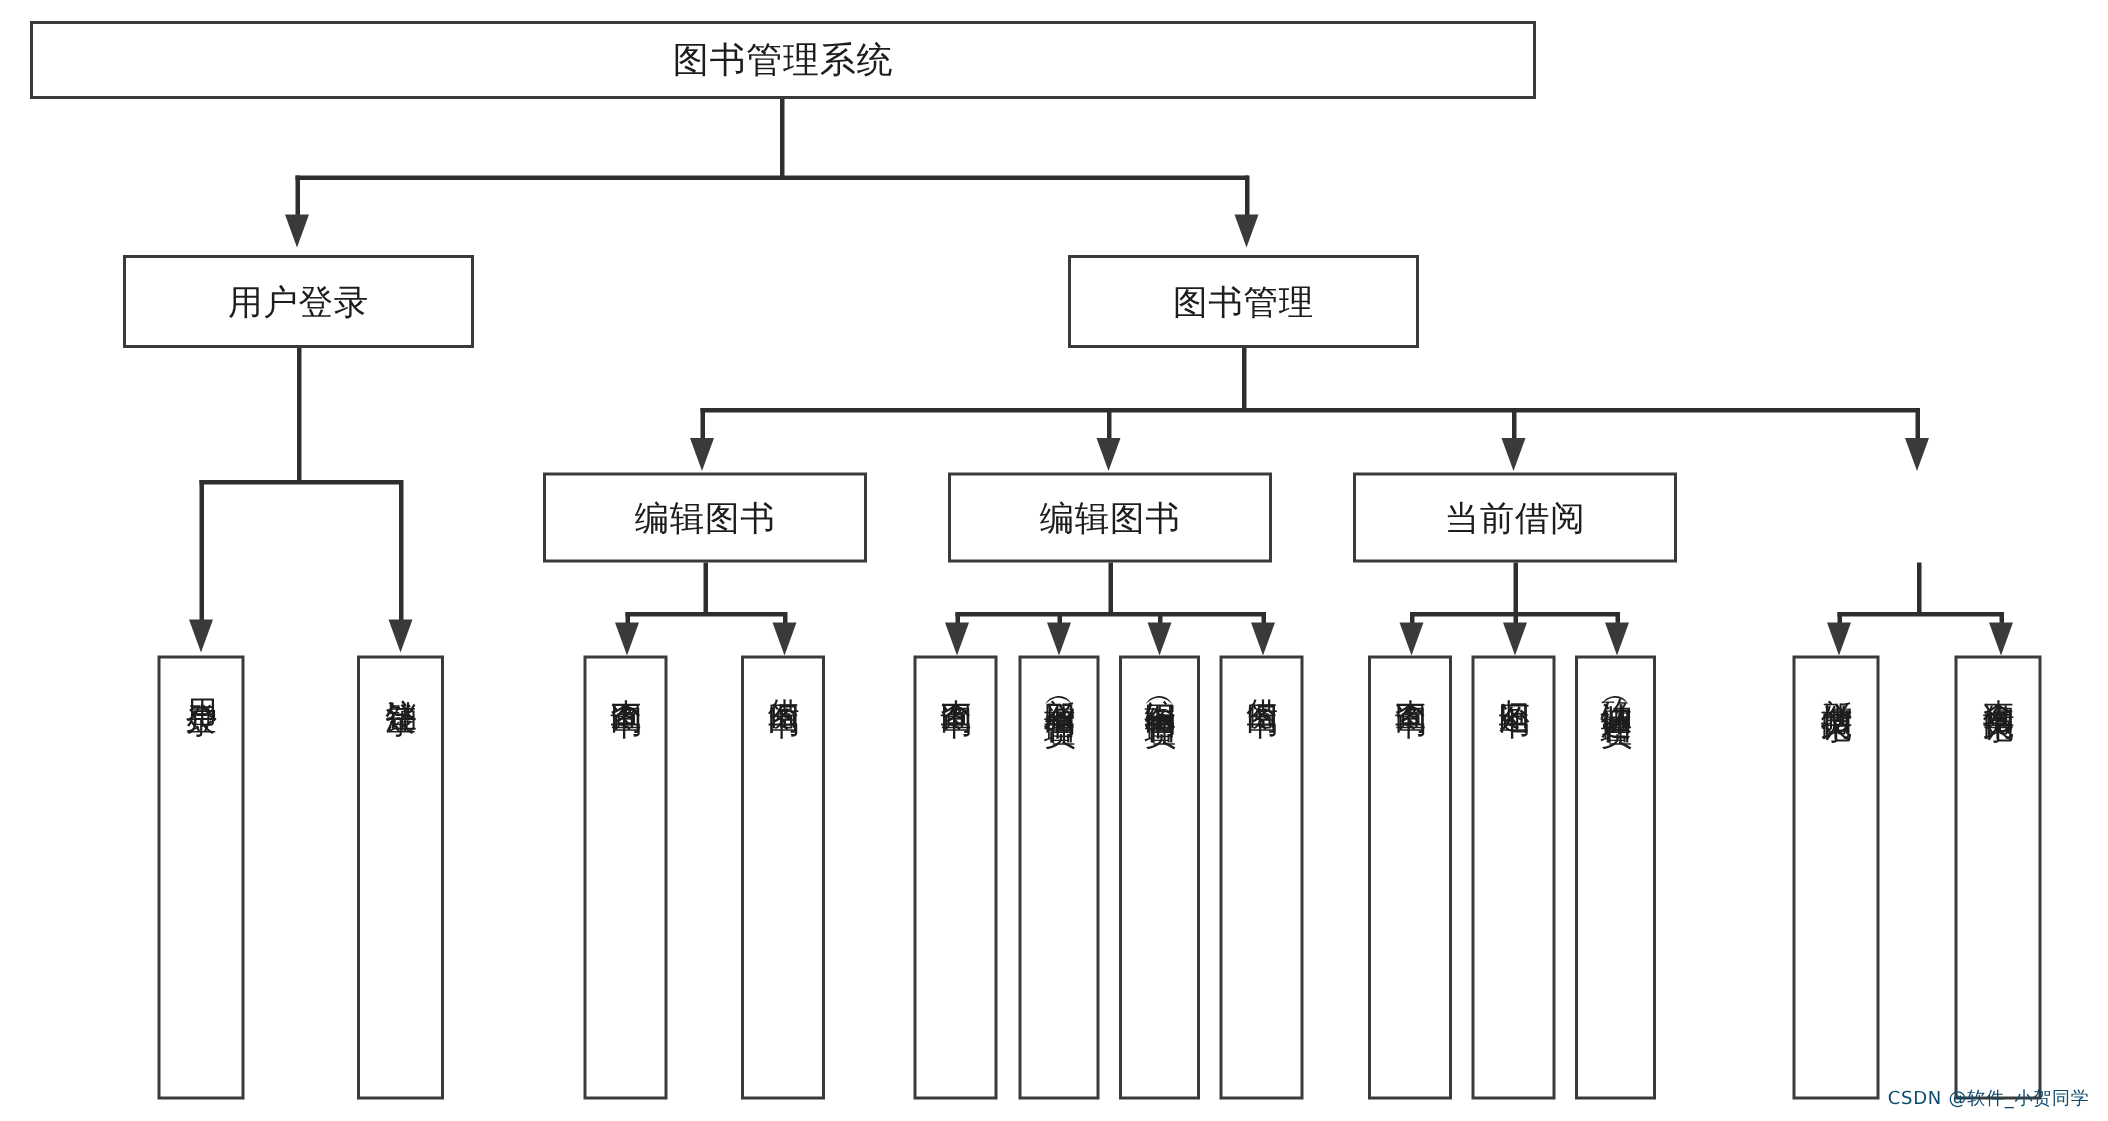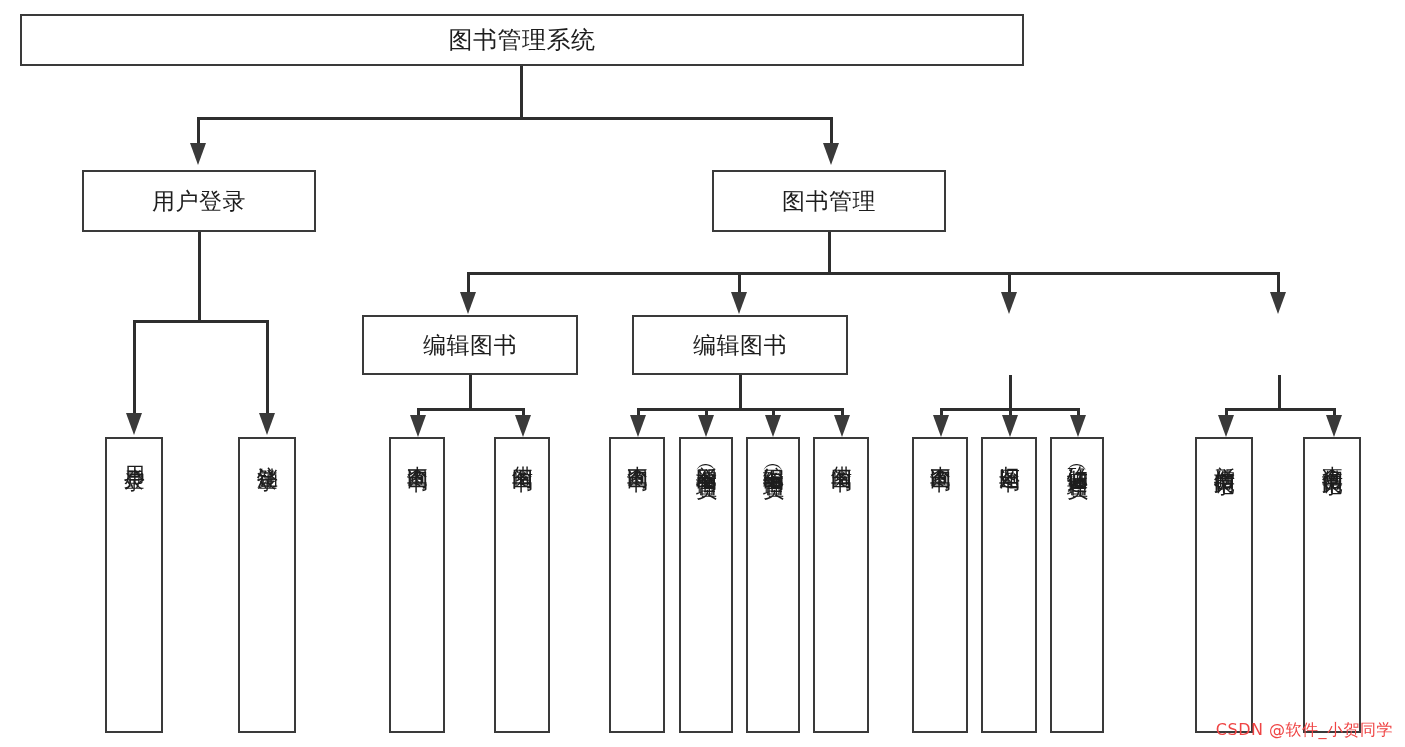--- a/index.html
+++ b/index.html
@@ -62,22 +62,22 @@
     height: 0;
     border-left: 8.5px solid transparent;
     border-right: 8.5px solid transparent;
     border-top: 22px solid #3a3a3a;
   }
   
   #watermark {
     position: absolute;
     right: 12px;
     bottom: 6px;
-    font-size: 16px;
-    color: #ef4444;
+    font-size: 12px;
+    color: #0c4a6e;
     white-space: nowrap;
     letter-spacing: 0.5px;
   }
 </style>
 </head>
 <body>
 
 <div id="diagram-root">
 
   <div class="node h root" style="left:20px; top:14px; width:1004px; height:52px;">
@@ -117,20 +117,23 @@
   <div class="arrow" style="left:1001px; top:292px;"></div>
   <div class="vline" style="left:1277px; top:272px; height:22px;"></div>
   <div class="arrow" style="left:1270px; top:292px;"></div>
 
   <div class="node h" style="left:362px; top:315px; width:216px; height:60px;">
     <span>编辑图书</span>
   </div>
   <div class="node h" style="left:632px; top:315px; width:216px; height:60px;">
     <span>编辑图书</span>
   </div>
+  <div class="node h" style="left:902px; top:315px; width:216px; height:60px;">
+    <span>当前借阅</span>
+  </div>
 
   <div class="vline" style="left:469px; top:375px; height:35px;"></div>
   <div class="hline" style="left:417px; top:408px; width:107px; height:2.5px;"></div>
   <div class="vline" style="left:417px; top:408px; height:12px;"></div>
   <div class="arrow" style="left:410px; top:415px;"></div>
   <div class="vline" style="left:522px; top:408px; height:12px;"></div>
   <div class="arrow" style="left:515px; top:415px;"></div>
 
   <div class="vline" style="left:739px; top:375px; height:35px;"></div>
   <div class="hline" style="left:637px; top:408px; width:206px; height:2.5px;"></div>

